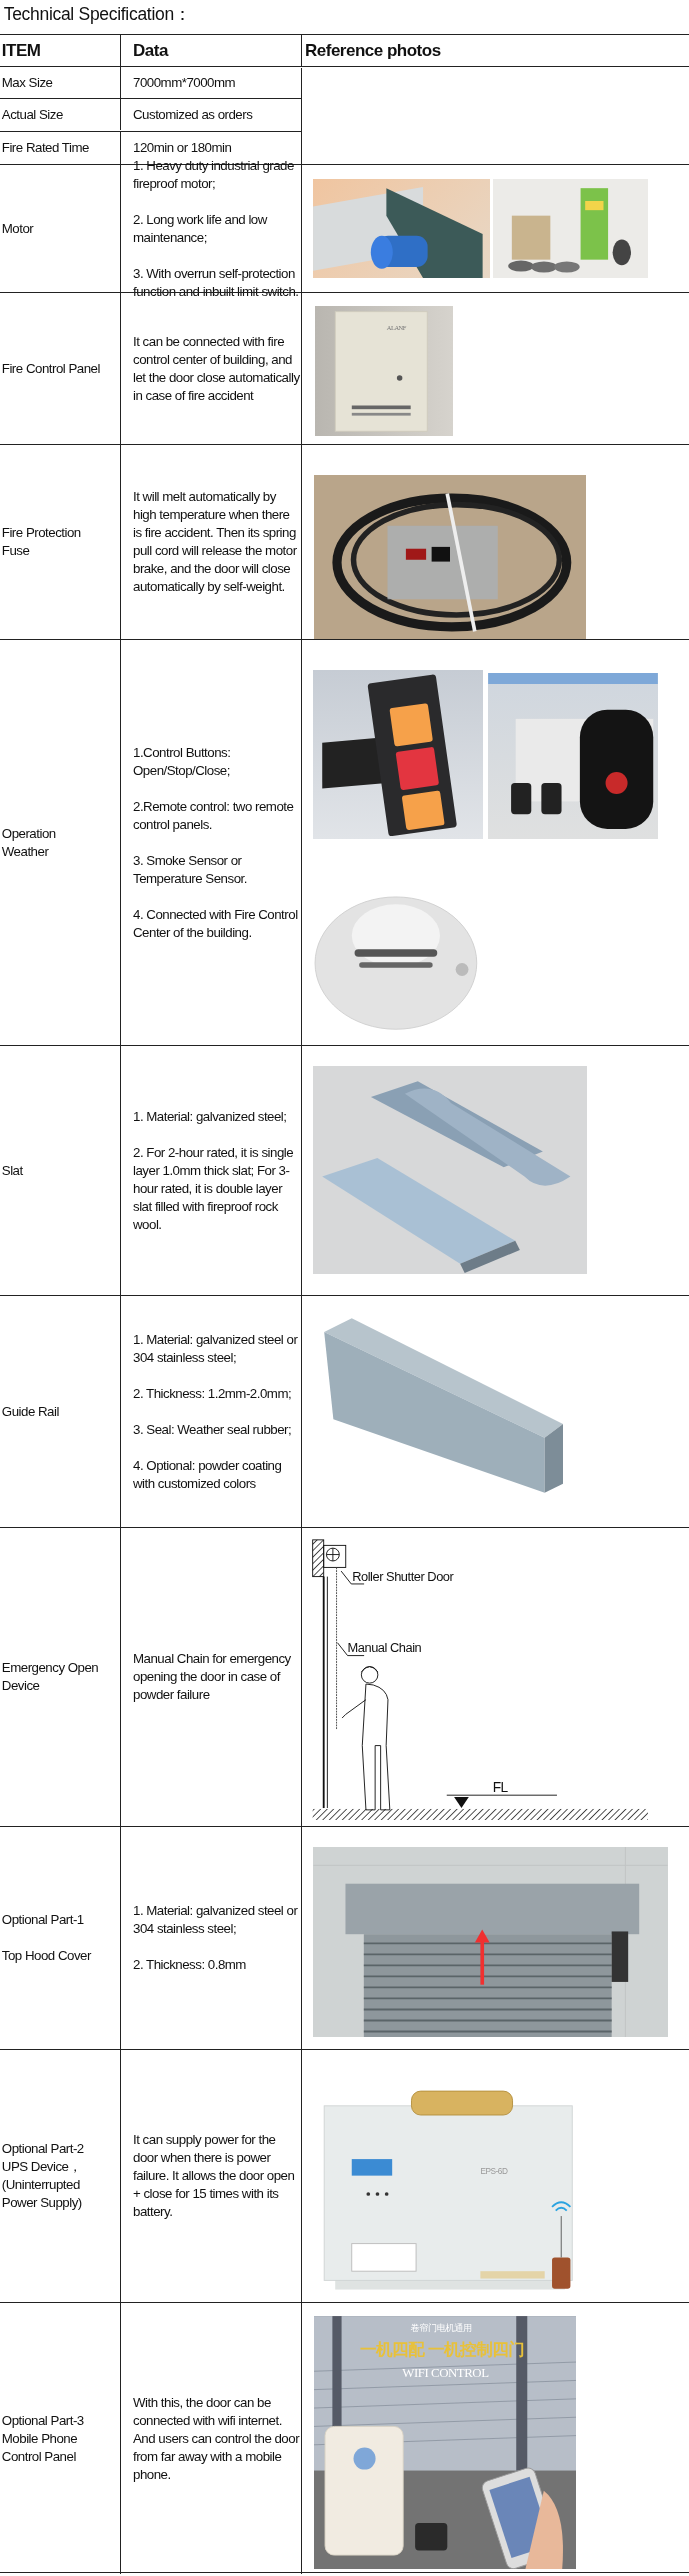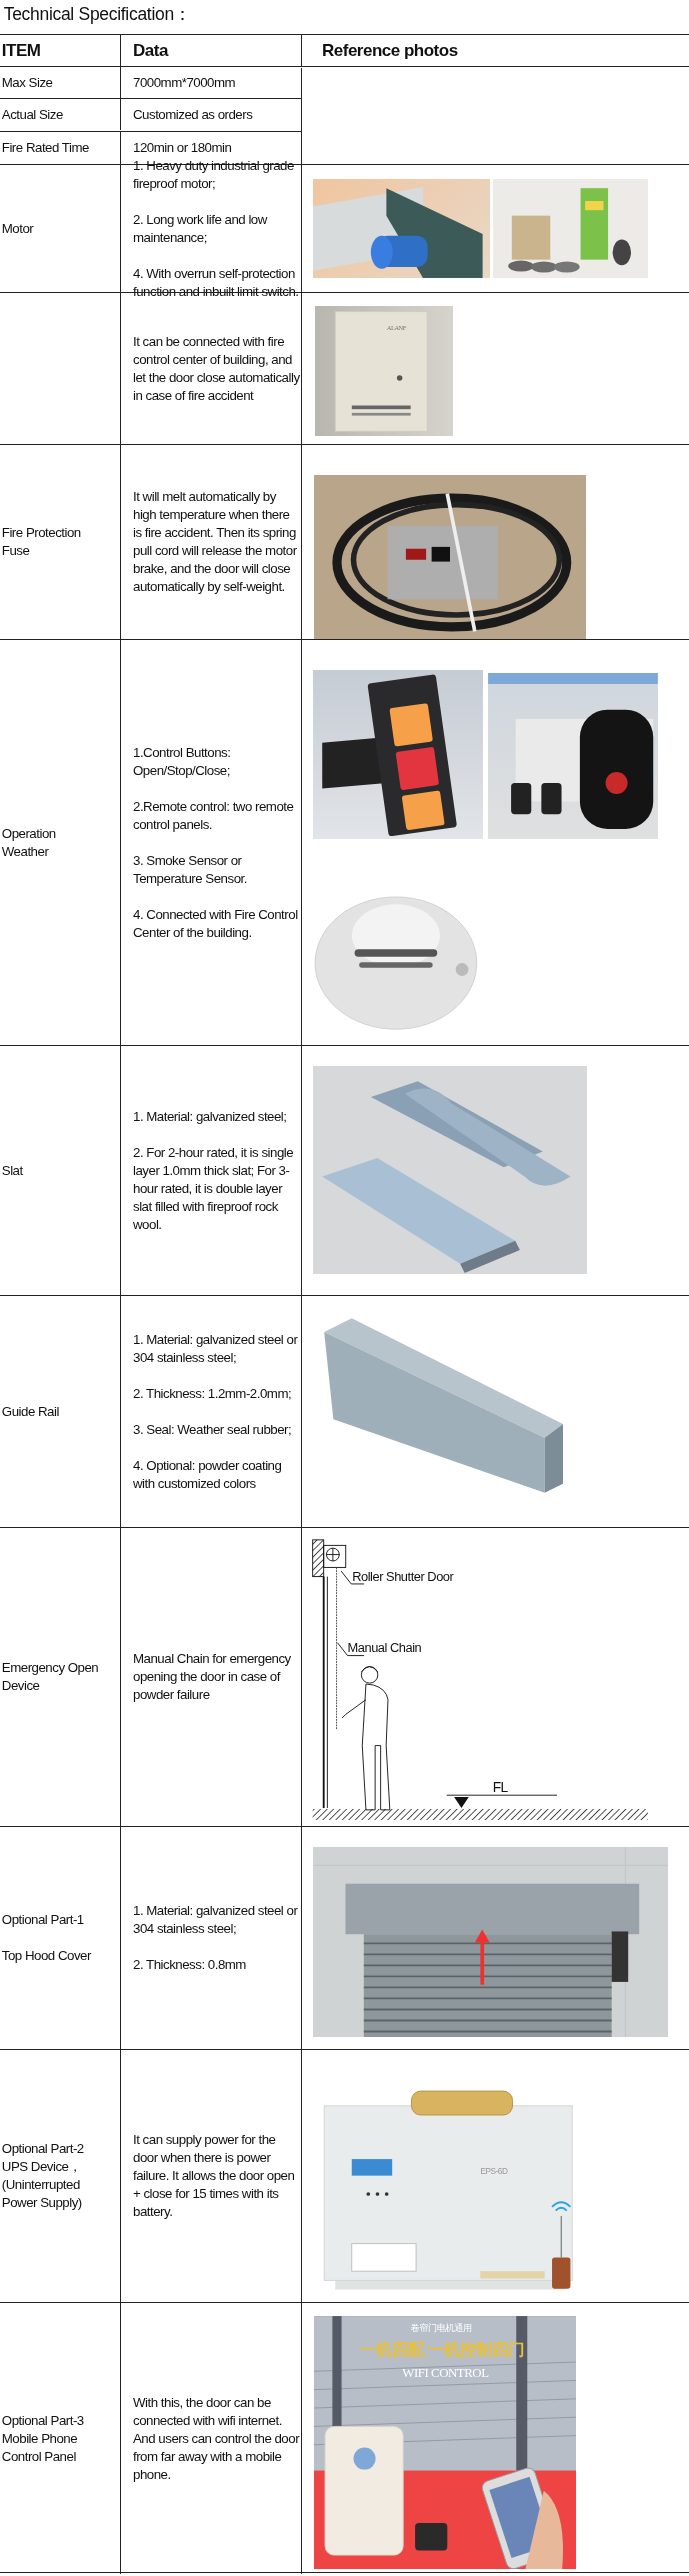--- a/index.html
+++ b/index.html
@@ -21,21 +21,21 @@
 </head>
 <body>
 
 <div class="title">Technical Specification：</div>
 
 <div>
 
   <div class="row hdr" style="top:34px;height:32px;">
     <div class="cell c1">ITEM</div>
     <div class="cell c2">Data</div>
-    <div class="cell c3" style="padding-left:20px;">Reference photos</div>
+    <div class="cell c3" style="padding-left:3px;">Reference photos</div>
   </div>
 
   <div class="row" style="top:66px;height:32px;">
     <div class="cell c1">Max Size</div>
     <div class="cell c2">7000mm*7000mm</div>
   </div>
   <div class="row" style="top:98px;height:32px;width:301px;">
     <div class="cell c1">Actual Size</div>
     <div class="cell c2">Customized as orders</div>
   </div>
@@ -44,21 +44,21 @@
     <div class="cell c2">120min or 180min</div>
   </div>
   <div class="merged" style="top:68px;height:96px;"></div>
 
   <div class="row" style="top:164px;height:129px;">
     <div class="cell c1">Motor</div>
     <div class="cell c2 txt">
       <div>
         <p>1. Heavy duty industrial grade fireproof motor;</p>
         <p>2. Long work life and low maintenance;</p>
-        <p>4. With overrun self-protection function and inbuilt limit switch.</p>
+        <p>3. With overrun self-protection function and inbuilt limit switch.</p>
       </div>
     </div>
     <div class="cell c3">
       <div class="photo" style="left:11px;top:14px;width:177px;height:99px;background:linear-gradient(135deg,#f0c5a0,#e8d8c6);">
         <svg width="177" height="99" viewBox="0 0 193 108">
           <rect x="0" y="30" width="120" height="70" fill="#d8dbdc" transform="skewY(-10)"></rect>
           <polygon points="80,10 185,60 185,108 120,108 80,40" fill="#3c5a58"></polygon>
           <rect x="70" y="62" width="55" height="34" rx="12" fill="#2f6fc6"></rect>
           <ellipse cx="75" cy="80" rx="12" ry="18" fill="#3a7de0"></ellipse>
         </svg>
@@ -71,20 +71,21 @@
           <ellipse cx="30" cy="95" rx="14" ry="6" fill="#666"></ellipse>
           <ellipse cx="55" cy="96" rx="14" ry="6" fill="#6e6e6e"></ellipse>
           <ellipse cx="80" cy="96" rx="14" ry="6" fill="#777"></ellipse>
           <ellipse cx="140" cy="80" rx="10" ry="14" fill="#444"></ellipse>
         </svg>
       </div>
     </div>
   </div>
 
   <div class="row" style="top:292px;height:152px;">
+    <div class="cell c1">Fire Control Panel</div>
     <div class="cell c2 txt">
       <p>It can be connected with fire control center of building, and let the door close automatically in case of fire accident</p>
     </div>
     <div class="cell c3">
       <div class="photo" style="left:13px;top:13px;width:138px;height:130px;background:linear-gradient(90deg,#b9b6b0,#d6d3cd);">
         <svg width="138" height="130" viewBox="0 0 150 141" style="font-size:14.5px">
           <rect x="22" y="6" width="100" height="130" fill="#e6e3d6" stroke="#cfcbbd"></rect>
           <text x="78" y="26" font-size="7" fill="#777" font-family="Liberation Serif, serif">ALANF</text>
           <circle cx="92" cy="78" r="3" fill="#555"></circle>
           <rect x="40" y="108" width="64" height="4" fill="#666"></rect>
@@ -330,21 +331,21 @@
       <div>
         <div>Optional Part-3</div>
         <div>Mobile Phone</div>
         <div>Control Panel</div>
       </div>
     </div>
     <div class="cell c2 txt">
       <p>With this, the door can be connected with wifi internet. And users can control the door from far away with a mobile phone.</p>
     </div>
     <div class="cell c3">
-      <div class="photo" style="left:12px;top:13px;width:262px;height:253px;background:#ef4444;">
+      <div class="photo" style="left:12px;top:13px;width:262px;height:253px;background:#737373;">
         <svg width="262" height="253" font-family="Liberation Serif, serif" viewBox="0 0 285 275" style="font-size:14.5px">
           <rect x="0" y="0" width="285" height="168" fill="#b7bec8"></rect>
           <g stroke="#8f98a4" stroke-width="1">
             <line x1="0" y1="60" x2="285" y2="50"></line>
               <line x1="0" y1="80" x2="285" y2="70"></line>
             <line x1="0" y1="100" x2="285" y2="90"></line>
               <line x1="0" y1="120" x2="285" y2="110"></line>
             <line x1="0" y1="140" x2="285" y2="130"></line>
           </g>
           <rect x="20" y="0" width="10" height="168" fill="#555a66"></rect>

